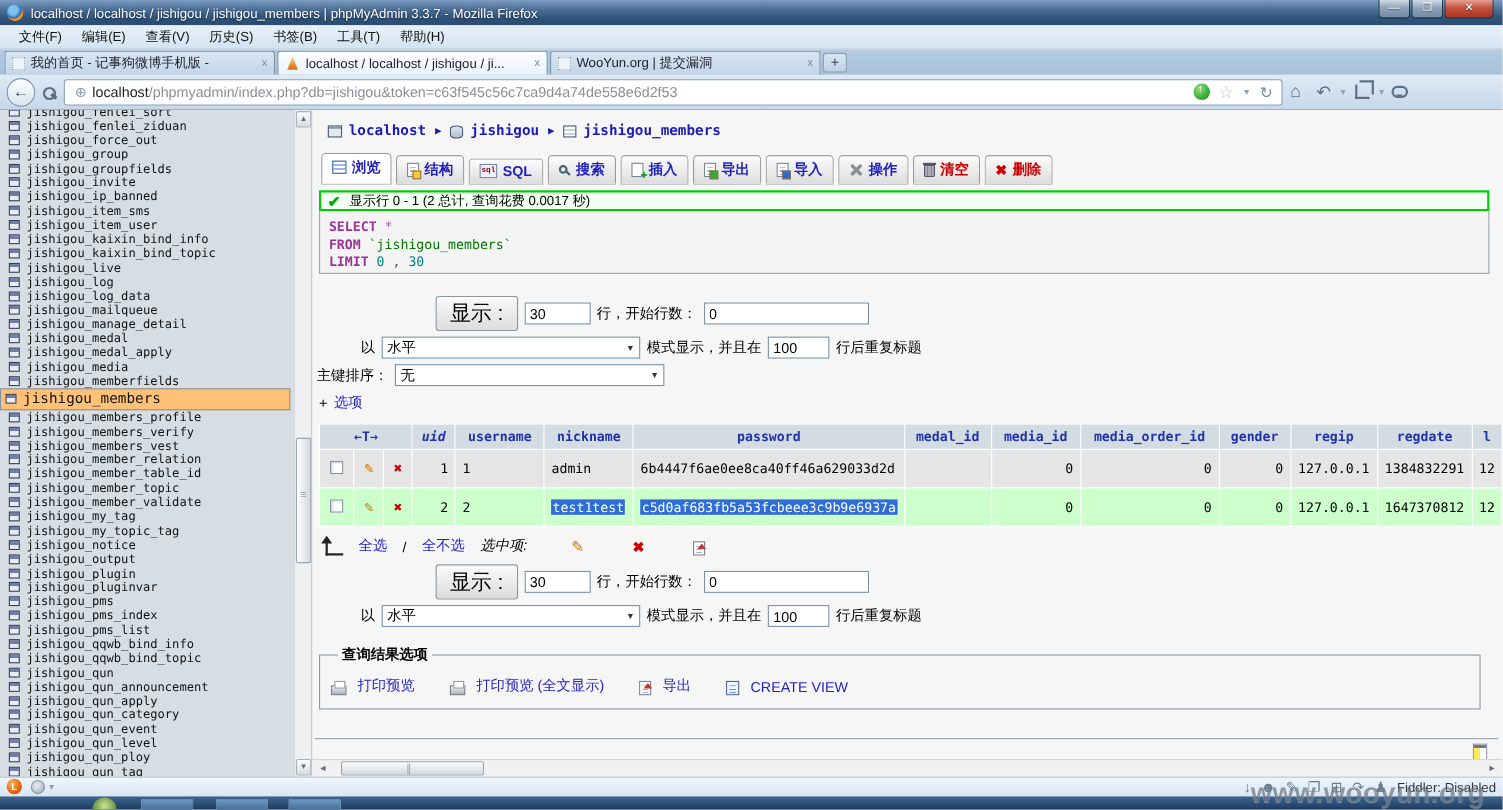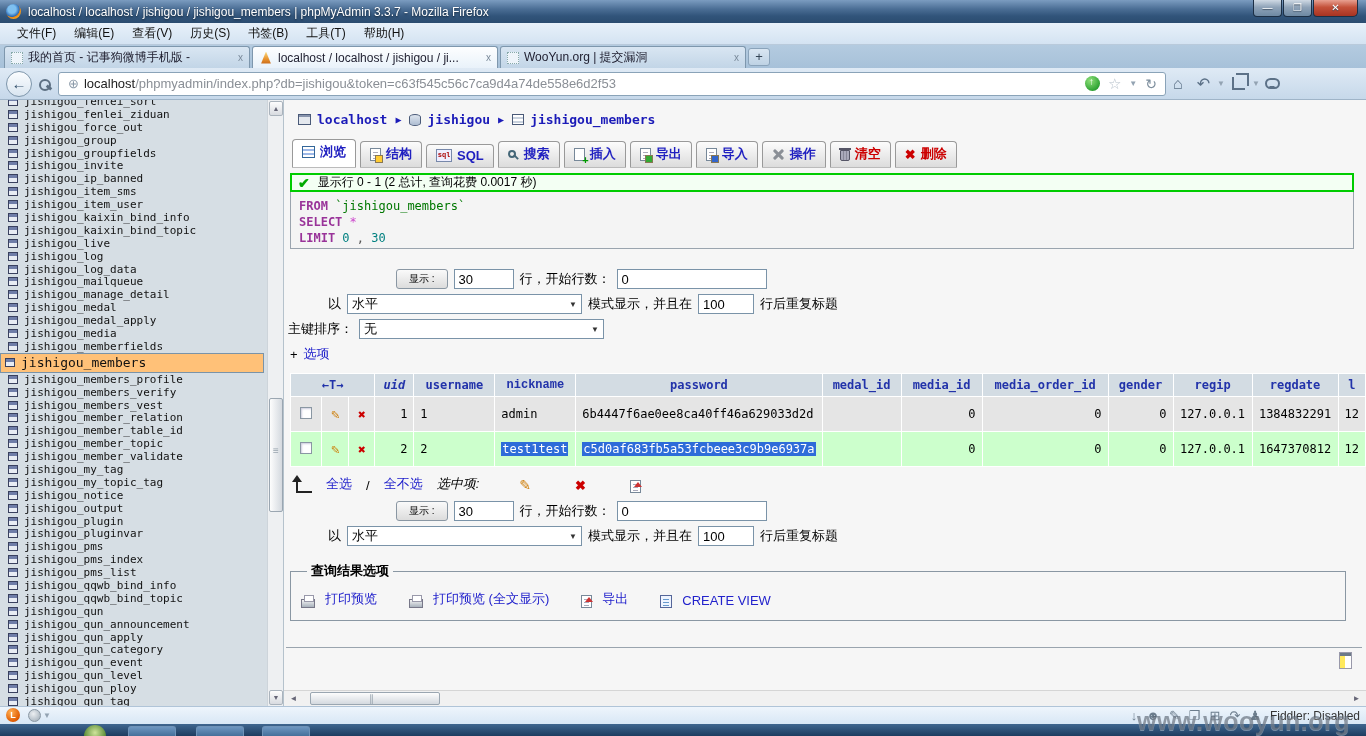--- a/index.html
+++ b/index.html
@@ -89,21 +89,21 @@
   #msg-box{margin:6px 0 0 6px;width:1064px;height:19px;border:2px solid #00cc00;background:#f3fff3;display:flex;align-items:center;font-size:12px;color:#000;gap:8px;padding-left:6px}
   .check-g{color:#0a0;font-weight:bold;font-size:14px}
   #sql-box{margin-left:6px;width:1064px;border:1px solid #9aa4ae;border-top:none;background:#f4f4f4;padding:4px 0 0}
   #sql-pre{font-family:"DejaVu Sans Mono","Liberation Mono",monospace;font-size:12px;line-height:16px;padding:2px 8px;white-space:pre}
   .kw{color:#993399;font-weight:bold}.star-t{color:#cc44cc}.tbl-t{color:#007700}.num-t{color:#008080}.pun-t{color:#555}
   #query-opts{border-top:1px solid #444;border-bottom:1px solid #444;background:#eaeef2;height:22px;display:flex;align-items:center;justify-content:flex-end;font-size:12px;gap:4px;padding-right:8px;margin-top:8px}
   .blue-link{color:#2222cc;text-decoration:none}
   .cb{width:12px;height:12px;border:1px solid #8a97a3;background:#fff;display:inline-block;box-shadow:inset 1px 1px 2px #ccd}
   
   .ctl-row{display:flex;align-items:center;gap:6px;font-size:13px;color:#000}
-  .btn{border:1px solid #8a97a3;border-radius:3px;background:linear-gradient(#fafafa,#dcdcdc);padding:2px 12px;font-size:10px}
+  .btn{border:1px solid #8a97a3;border-radius:3px;background:linear-gradient(#fafafa,#dcdcdc);padding:2px 12px;font-size:19px}
   .tin{border:1px solid #7a93a8;background:#fff;height:20px;font-size:13px;padding:1px 4px;font-family:"Liberation Sans",sans-serif}
   .sel{border:1px solid #7a93a8;background:#fff;height:20px;font-size:13px;display:inline-flex;align-items:center;padding:0 4px;position:relative}
   .sel .dd{position:absolute;right:4px;font-size:8px;color:#333}
   
   #data-table{border-collapse:separate;border-spacing:1px;background:#fff;margin:10px 0 0 6px;font-family:"DejaVu Sans Mono","Liberation Mono",monospace;font-size:12px}
   #data-table th{background:#d3dce3;color:#2233aa;font-weight:bold;height:22px;padding:0 6px;white-space:nowrap}
   #data-table td{height:34px;padding:0 6px;vertical-align:middle;white-space:nowrap}
   tr.r-gray td{background:#e5e5e5}
   tr.r-green td{background:#ccffcc}
   .arrows-h{color:#55708c;font-weight:normal}
@@ -420,21 +420,21 @@
         <span>删除</span>
       </div>
     </div>
 
   <div id="msg-box">
     <span class="check-g">✔</span>
     <span>显示行 0 - 1 (2 总计, 查询花费 0.0017 秒)</span>
   </div>
 
   <div id="sql-box">
-    <div id="sql-pre"><div><span class="kw">FROM</span><span class="tbl-t"> `jishigou_members`</span></div><div><span class="kw">SELECT</span><span class="star-t"> *</span></div><div><span class="kw">LIMIT</span><span class="num-t"> 0</span><span class="pun-t"> , </span><span class="num-t">30</span></div></div>
+    <div id="sql-pre"><div><span class="kw">SELECT</span><span class="star-t"> *</span></div><div><span class="kw">FROM</span><span class="tbl-t"> `jishigou_members`</span></div><div><span class="kw">LIMIT</span><span class="num-t"> 0</span><span class="pun-t"> , </span><span class="num-t">30</span></div></div>
   </div>
 
   <div class="ctl-row" style="margin:20px 0 0 16px">
     <span class="btn" style="margin-left:96px">显示 :</span>
     <input class="tin" style="width: 60px;" value="30">
     <span>行，开始行数：</span>
     <input class="tin" style="width: 150px;" value="0">
   </div>
   <div class="ctl-row" style="margin:5px 0 0 16px">
     <span style="margin-left:28px">以</span>
@@ -457,21 +457,21 @@
     <span>+</span>
     <a class="blue-link" href="#">选项</a>
   </div>
 
   <table id="data-table">
     <thead>
         <tr>
           <th class="arrows-h" colspan="3" style="width: 100px;">←T→</th>
           <th style="width: 38px; font-style: italic;">uid</th>
           <th style="width: 80px;">username</th>
-          <th style="width: 80px; font-family: Liberation Mono, monospace;">nickname</th>
+          <th style="width: 80px;">nickname</th>
           <th style="width: 240px;">password</th>
           <th style="width: 78px;">medal_id</th>
           <th style="width: 80px;">media_id</th>
           <th style="width: 125px;">media_order_id</th>
           <th style="width: 64px;">gender</th>
           <th style="width: 78px;">regip</th>
           <th style="width: 85px;">regdate</th>
           <th style="width: 24px;">l</th>
         </tr>
       </thead>

